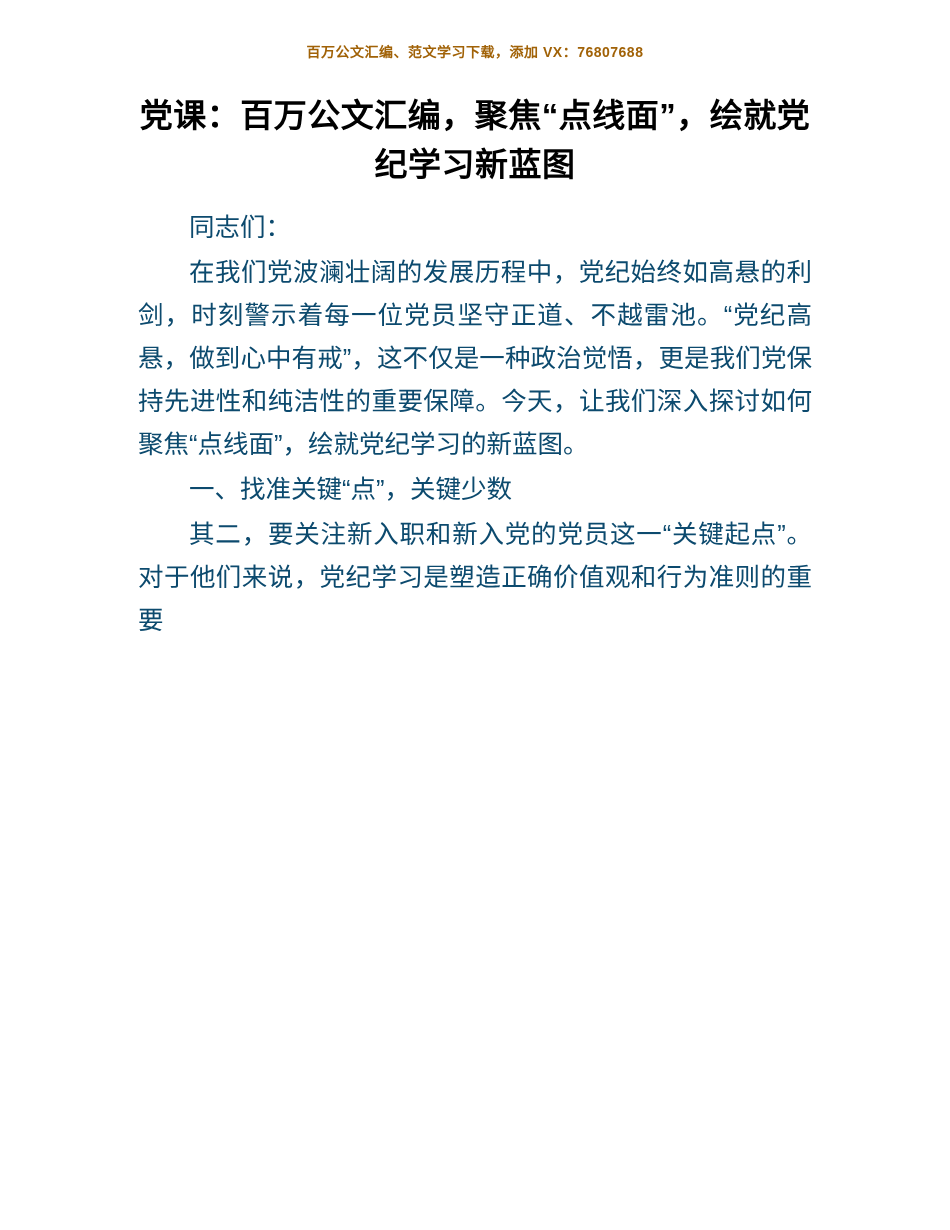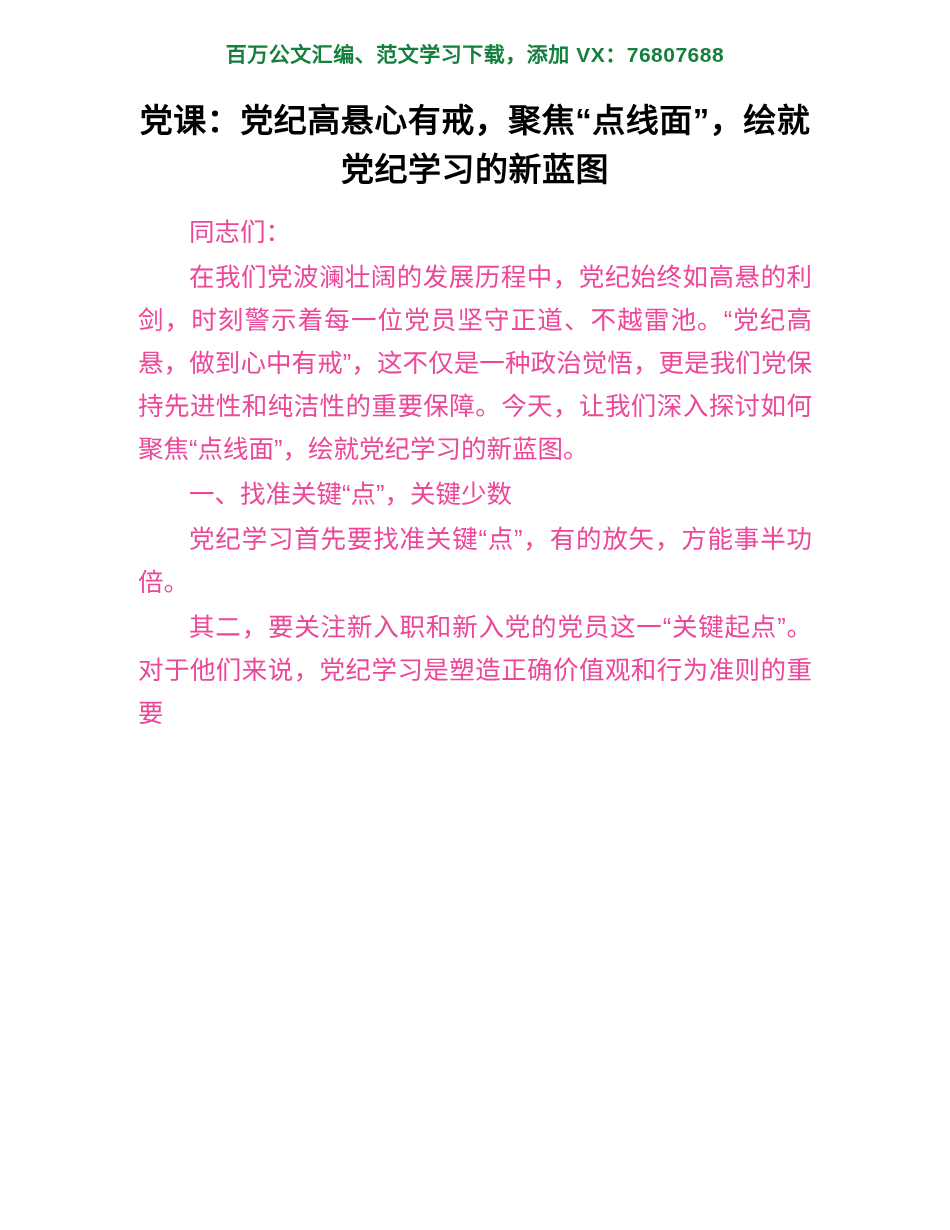--- a/index.html
+++ b/index.html
@@ -27,22 +27,22 @@
 
   
   .promo-header {
     width: 100%;
     text-align: center;
     padding-top: 44px;
     line-height: 1;
   }
   .promo-text {
     display: inline-block;
-    color: #15803d;
-    font-size: 21px;
+    color: #a16207;
+    font-size: 14px;
     font-weight: 700;
     letter-spacing: 0.5px;
     white-space: nowrap;
   }
 
   
   .doc-title {
     margin: 0;
     padding: 0 138px;
     padding-top: 32px;
@@ -59,21 +59,21 @@
   .doc-body {
     margin: 0;
     padding: 0 138px 0 138px;
     padding-top: 16px;
   }
 
   .para {
     margin: 0;
     font-size: 25.5px;
     line-height: 43px;
-    color: #ec4899;
+    color: #0c4a6e;
     text-align: justify;
     text-justify: inter-ideograph;
     text-indent: 2em;
     word-break: break-all;
     letter-spacing: 0px;
   }
 
   .para + .para {
     margin-top: 2px;
   }
@@ -88,30 +88,29 @@
 </style>
 </head>
 <body>
 
 <div class="page">
 
   <div class="promo-header">
     <span class="promo-text">百万公文汇编、范文学习下载，添加 VX：76807688</span>
   </div>
 
-  <h1 class="doc-title">党课：党纪高悬心有戒，聚焦“点线面”，绘就党纪学习的新蓝图</h1>
+  <h1 class="doc-title">党课：百万公文汇编，聚焦“点线面”，绘就党纪学习新蓝图</h1>
 
   <div class="doc-body">
     <p class="para">同志们：</p>
 
     <p class="para">在我们党波澜壮阔的发展历程中，党纪始终如高悬的利剑，时刻警示着每一位党员坚守正道、不越雷池。“党纪高悬，做到心中有戒”，这不仅是一种政治觉悟，更是我们党保持先进性和纯洁性的重要保障。今天，让我们深入探讨如何聚焦“点线面”，绘就党纪学习的新蓝图。</p>
 
     <p class="para heading">一、找准关键“点”，关键少数</p>
 
-    <p class="para">党纪学习首先要找准关键“点”，有的放矢，方能事半功倍。</p>
 
 
     <p class="para">其二，要关注新入职和新入党的党员这一“关键起点”。对于他们来说，党纪学习是塑造正确价值观和行为准则的重要</p>
   </div>
 
   <div class="spacer-bottom"></div>
 
 </div>
 
 </body></html>

